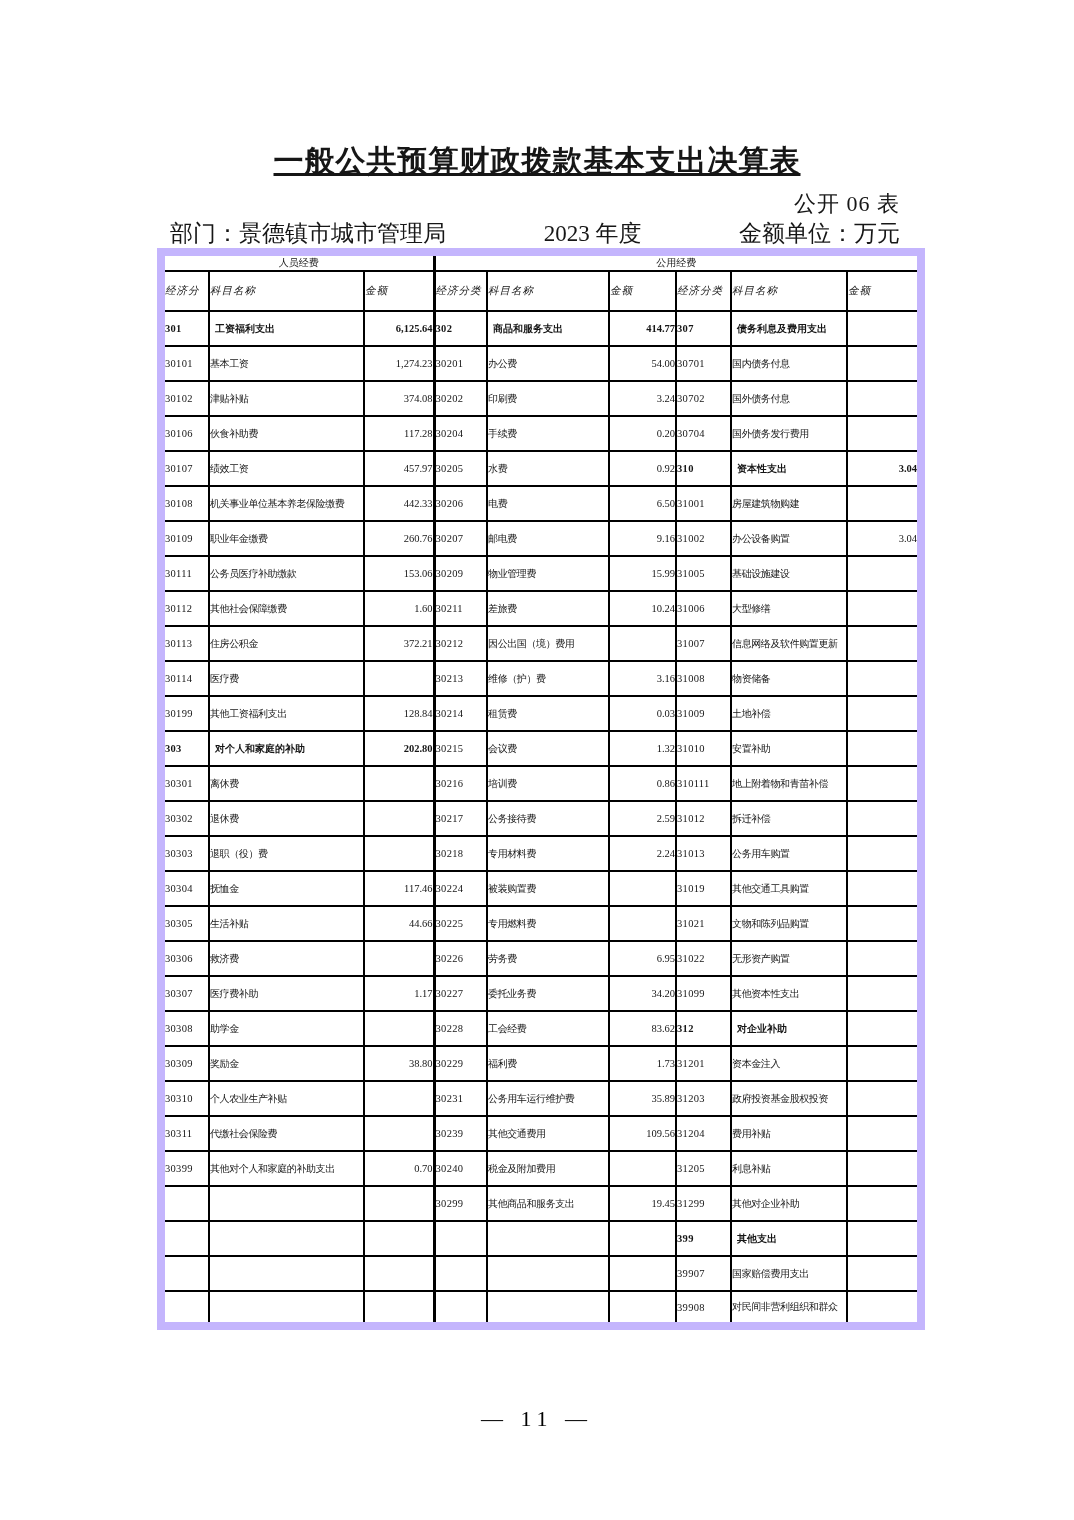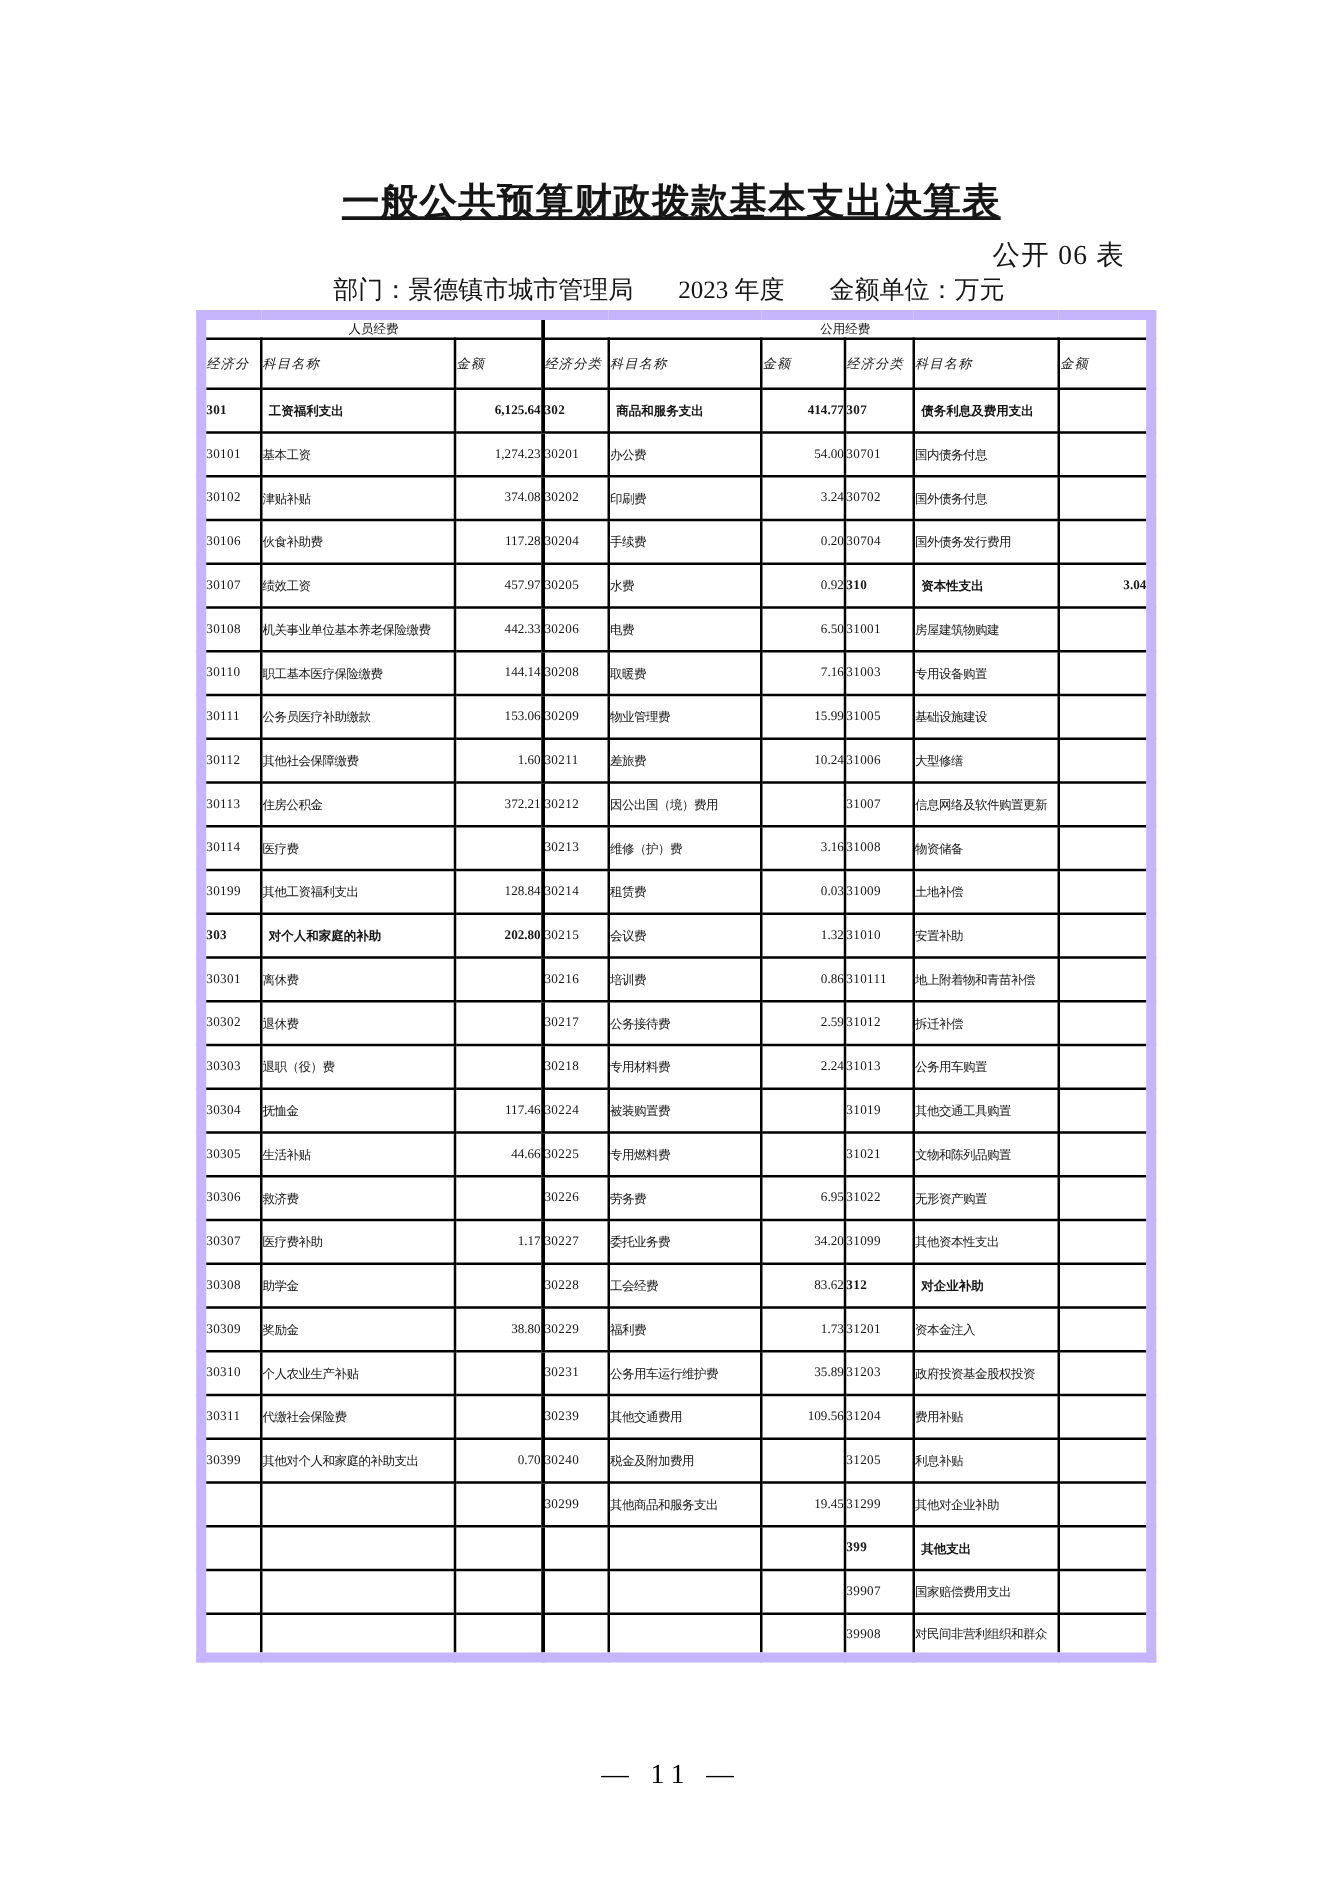--- a/index.html
+++ b/index.html
@@ -29,23 +29,22 @@
     position: absolute;
     top: 189px; right: 174px;
     font-size: 22px;
     letter-spacing: 1px;
   }
   .meta {
     position: absolute;
     top: 218px; left: 170px;
     width: 730px;
     display: flex;
-    justify-content: center;
-    font-size: 20px;
-    gap: 36px;
+    justify-content: space-between;
+    font-size: 23px;
   }
   table.fin {
     position: absolute;
     left: 157px; top: 248px;
     width: 760px;
     border-collapse: collapse;
     table-layout: fixed;
     border: 8px solid #c4b5fd;
   }
   table.fin th, table.fin td {
@@ -179,29 +178,29 @@
           <td class="c-name">机关事业单位基本养老保险缴费</td>
           <td class="c-amount">442.33</td>
           <td class="c-code grp-divider">30206</td>
           <td class="c-name">电费</td>
           <td class="c-amount">6.50</td>
           <td class="c-code">31001</td>
           <td class="c-name">房屋建筑物购建</td>
           <td class="c-amount"></td>
         </tr>
         <tr>
-          <td class="c-code">30110</td>
-          <td class="c-name">职工基本医疗保险缴费</td>
-          <td class="c-amount">144.14</td>
-          <td class="c-code grp-divider">30208</td>
-          <td class="c-name">取暖费</td>
-          <td class="c-amount">7.16</td>
-          <td class="c-code">31003</td>
-          <td class="c-name">专用设备购置</td>
-          <td class="c-amount"></td>
+          <td class="c-code">30109</td>
+          <td class="c-name">职业年金缴费</td>
+          <td class="c-amount">260.76</td>
+          <td class="c-code grp-divider">30207</td>
+          <td class="c-name">邮电费</td>
+          <td class="c-amount">9.16</td>
+          <td class="c-code">31002</td>
+          <td class="c-name">办公设备购置</td>
+          <td class="c-amount">3.04</td>
         </tr>
         <tr>
           <td class="c-code">30111</td>
           <td class="c-name">公务员医疗补助缴款</td>
           <td class="c-amount">153.06</td>
           <td class="c-code grp-divider">30209</td>
           <td class="c-name">物业管理费</td>
           <td class="c-amount">15.99</td>
           <td class="c-code">31005</td>
           <td class="c-name">基础设施建设</td>

